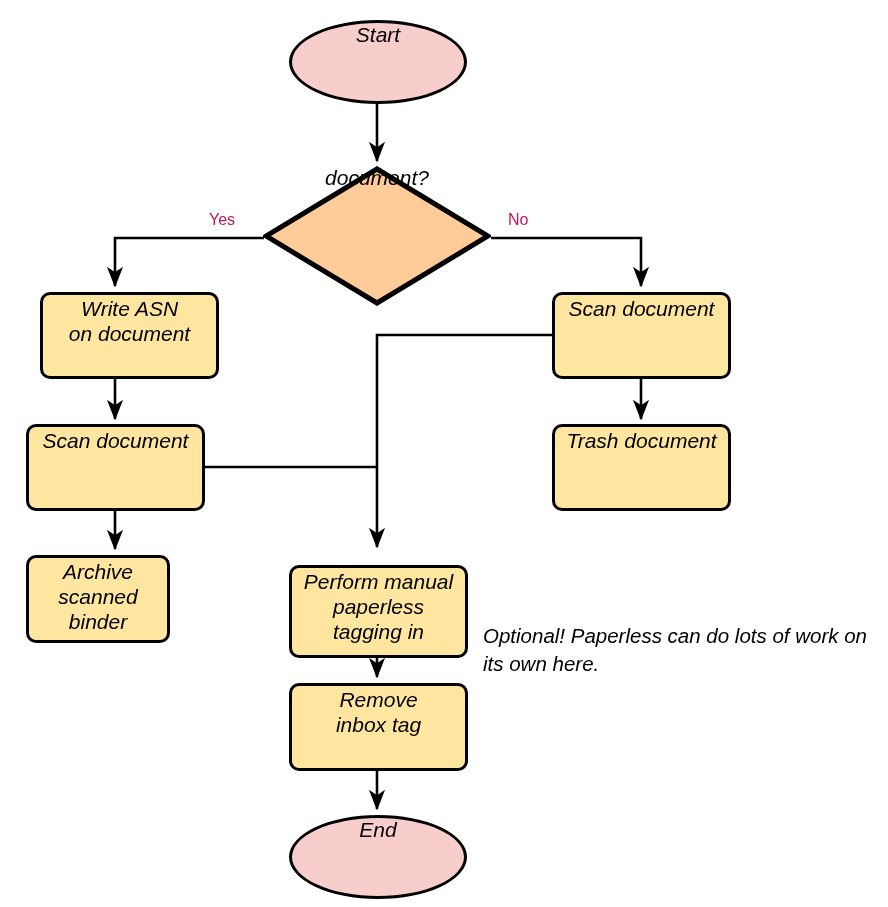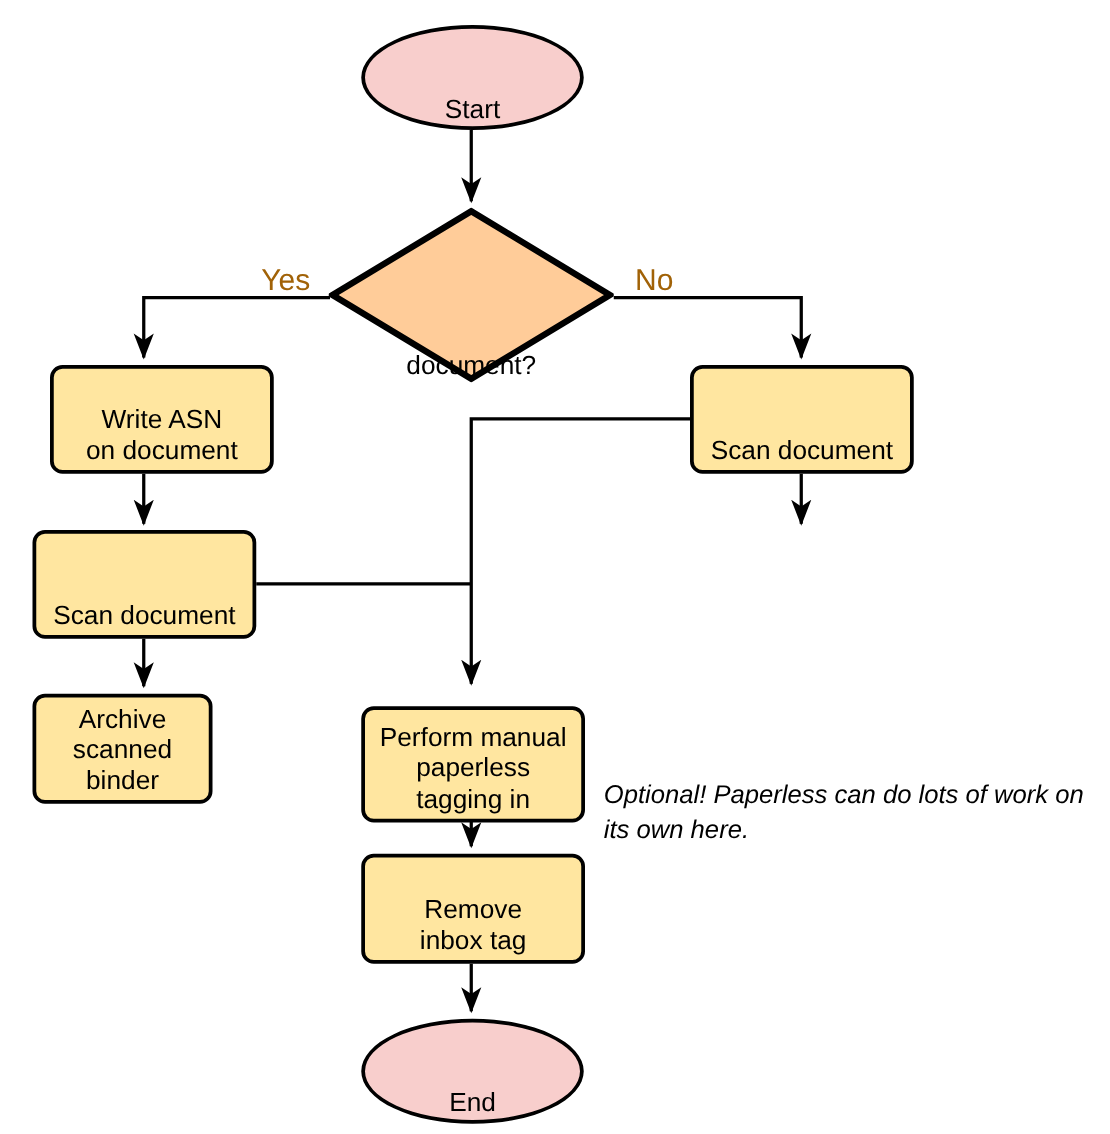--- a/index.html
+++ b/index.html
@@ -23,27 +23,28 @@
     position: absolute;
     left: 0;
     top: 0;
     width: 888px;
     height: 907px;
   }
   .node {
     position: absolute;
     box-sizing: border-box;
     display: flex;
-    align-items: flex-end;
+    align-items: flex-start;
     justify-content: center;
     text-align: center;
     line-height: 1.18;
     font-size: 21px;
     color: #000000;
     z-index: 3;
+    font-style: italic;
   }
   .node-process {
     border: 3px solid #000000;
     border-radius: 10px;
     background: #ffe6a0;
     padding: 2px 6px;
   }
   .node-terminal {
     border: 3.5px solid #000000;
     border-radius: 50%;
@@ -60,22 +61,22 @@
     line-height: 1.18;
     text-align: center;
   }
   .diamond-svg {
     position: absolute;
     left: 0;
     top: 0;
   }
   .edge-label {
     position: absolute;
-    font-size: 24px;
-    color: #a16207;
+    font-size: 16px;
+    color: #be185d;
     background: transparent;
     z-index: 4;
     white-space: nowrap;
   }
   .note {
     position: absolute;
     font-style: italic;
     font-size: 20.5px;
     line-height: 1.35;
     color: #000000;
@@ -146,20 +147,23 @@
     <div>
       <div>Archive scanned</div>
       <div>binder</div>
     </div>
   </div>
 
   <div class="node node-process" style="left:552px; top:292px; width:179px; height:87px;">
     <span>Scan document</span>
   </div>
 
+  <div class="node node-process" style="left:552px; top:424px; width:179px; height:87px;">
+    <span>Trash document</span>
+  </div>
 
   <div class="node node-process" style="left:289px; top:529px; width:179px; height:93px;margin-top:36px;">
     <div>
       <div>Perform manual</div>
       <div>paperless</div>
       <div>tagging in</div>
     </div>
   </div>
 
   <div class="node node-process" style="left:289px; top:683px; width:179px; height:88px;">

